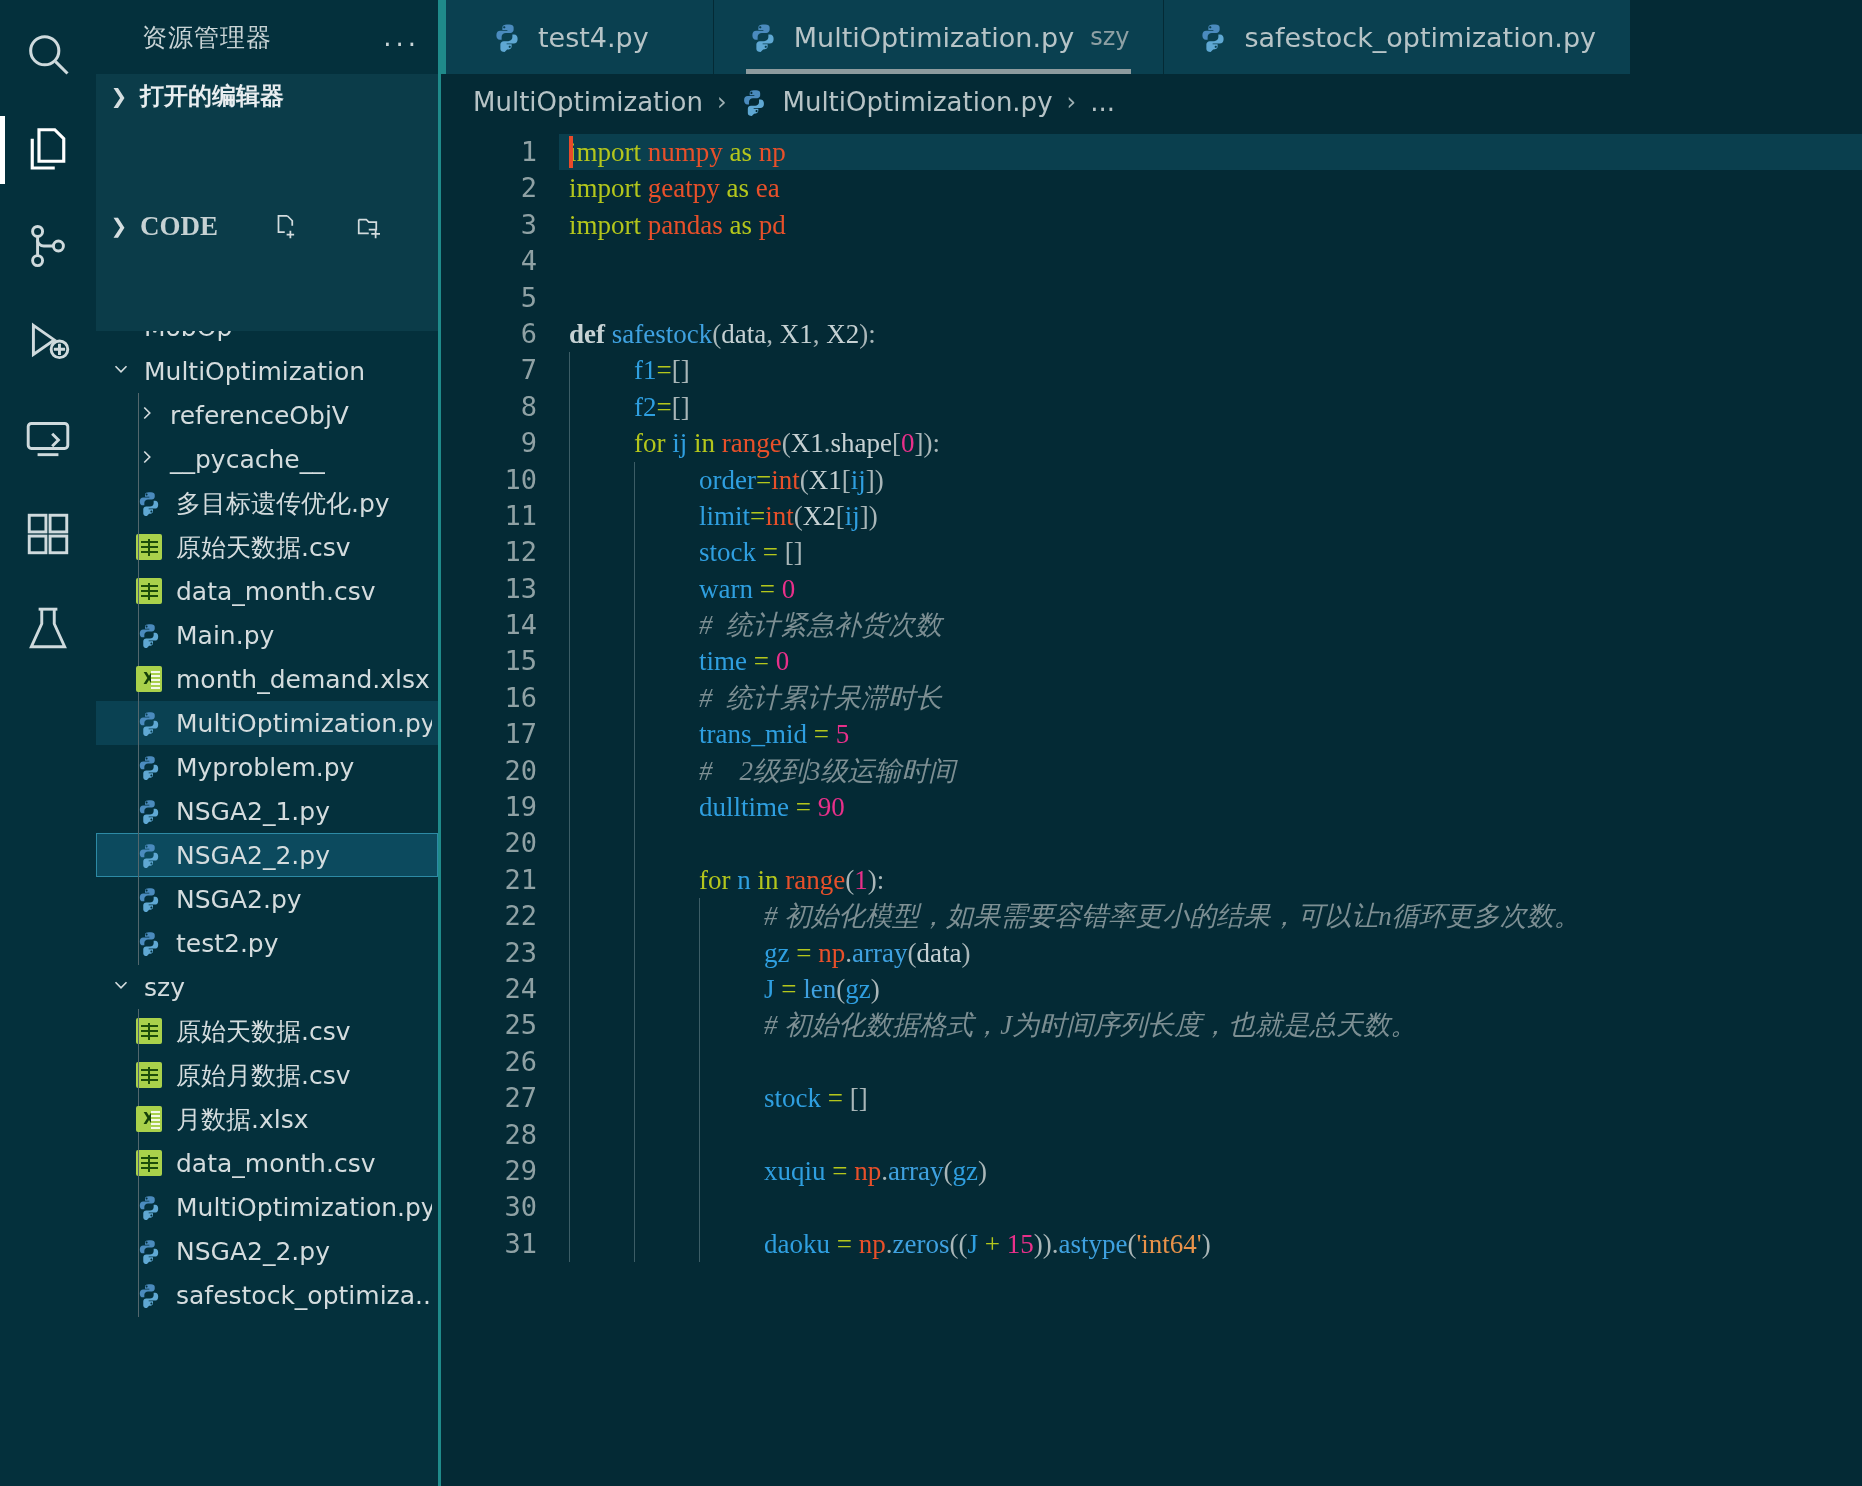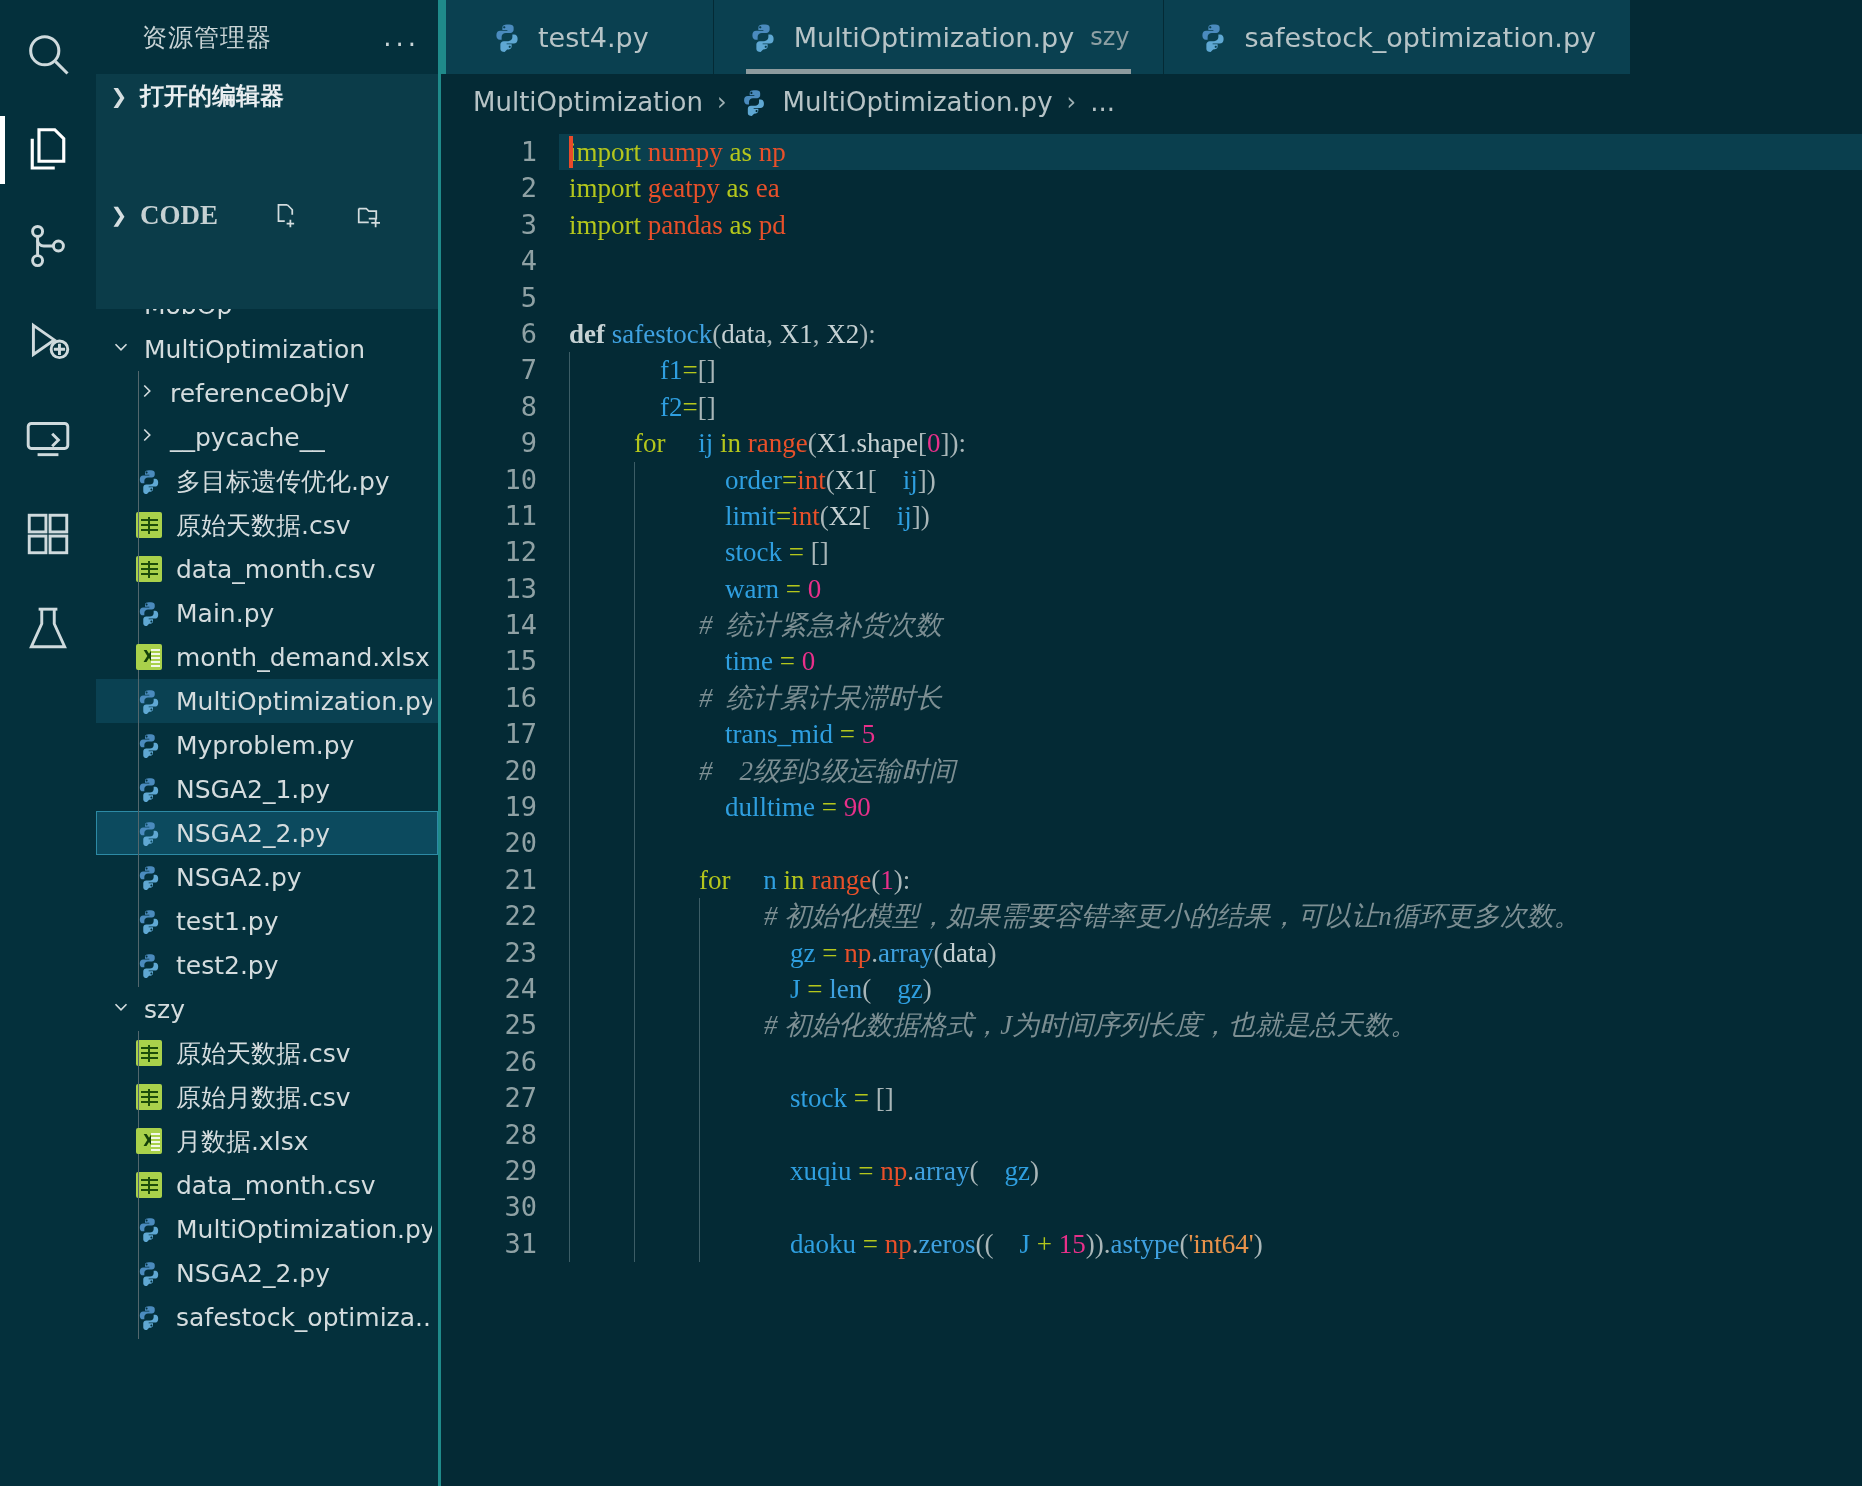--- a/index.html
+++ b/index.html
@@ -138,21 +138,21 @@
   .caret {
     position: absolute; left: 10px; top: 2px; width: 4px; height: 32px;
     background: #e84a2a;
   }
   .ig { position: absolute; top: 0; bottom: 0; width: 1px; background: #3c5d66; }
 
   
   .t-kw   { color: #b4c61c; }            
   .t-mod  { color: #e8502a; }            
   .t-fn   { color: #3fa1e0; }            
-  .t-var  { color: #2f9fe0; margin-left: 26px; }            
+  .t-var  { color: #2f9fe0; }            
   .t-op   { color: #b4c61c; }            
   .t-num  { color: #e8308a; }            
   .t-builtin { color: #e8502a; }         
   .t-punct{ color: #a9b6b8; }
   .t-def  { color: #c6d1d3; font-weight: bold; }
   .t-str  { color: #e8924a; }
   .t-cmt  { color: #7d8f93; font-style: italic; }
   .t-plain{ color: #c6d1d3; }
 </style>
 </head>
@@ -374,31 +374,20 @@
         <div class="row">
           <span class="indent-guide" style="left: 42px;"></span>
           <span style="flex: 0 0 36px;"></span>
           <span class="ficon">
             <svg class="py-ico" viewBox="0 0 24 24">
               <path fill="#4b8bbe" d="M11.9 2c-2 0-3.6.6-3.6 2.4v1.9h4v.6H6.6C4.8 6.9 3.5 8 3.5 10.5c0 2.3 1.1 3.6 2.8 3.6h1.4v-2.3c0-1.8 1.6-3.1 3.4-3.1h3.5c1.5 0 2.7-1.1 2.7-2.5V4.4C17.3 2.9 15.9 2 13.9 2zM9.8 3.3c.5 0 .9.4.9.9s-.4.9-.9.9-.9-.4-.9-.9.4-.9.9-.9z"></path>
               <path fill="#5fa8d3" d="M12.1 22c2 0 3.6-.6 3.6-2.4v-1.9h-4v-.6h5.7c1.8 0 3.1-1.1 3.1-3.6 0-2.3-1.1-3.6-2.8-3.6h-1.4v2.3c0 1.8-1.6 3.1-3.4 3.1H9.4c-1.5 0-2.7 1.1-2.7 2.5v3.8c0 1.5 1.4 2.4 3.4 2.4zm2.1-1.3c-.5 0-.9-.4-.9-.9s.4-.9.9-.9.9.4.9.9-.4.9-.9.9z"></path>
             </svg>
           </span>
           <span class="label" style="padding-left: 10px;">NSGA2.py</span>
-        </div>
-        <div class="row">
-          <span class="indent-guide" style="left: 42px;"></span>
-          <span style="flex: 0 0 36px;"></span>
-          <span class="ficon">
-            <svg class="py-ico" viewBox="0 0 24 24">
-              <path fill="#4b8bbe" d="M11.9 2c-2 0-3.6.6-3.6 2.4v1.9h4v.6H6.6C4.8 6.9 3.5 8 3.5 10.5c0 2.3 1.1 3.6 2.8 3.6h1.4v-2.3c0-1.8 1.6-3.1 3.4-3.1h3.5c1.5 0 2.7-1.1 2.7-2.5V4.4C17.3 2.9 15.9 2 13.9 2zM9.8 3.3c.5 0 .9.4.9.9s-.4.9-.9.9-.9-.4-.9-.9.4-.9.9-.9z"></path>
-              <path fill="#5fa8d3" d="M12.1 22c2 0 3.6-.6 3.6-2.4v-1.9h-4v-.6h5.7c1.8 0 3.1-1.1 3.1-3.6 0-2.3-1.1-3.6-2.8-3.6h-1.4v2.3c0 1.8-1.6 3.1-3.4 3.1H9.4c-1.5 0-2.7 1.1-2.7 2.5v3.8c0 1.5 1.4 2.4 3.4 2.4zm2.1-1.3c-.5 0-.9-.4-.9-.9s.4-.9.9-.9.9.4.9.9-.4.9-.9.9z"></path>
-            </svg>
-          </span>
-          <span class="label" style="padding-left: 10px;">test1.py</span>
         </div>
         <div class="row">
           <span class="indent-guide" style="left: 42px;"></span>
           <span style="flex: 0 0 36px;"></span>
           <span class="ficon">
             <svg class="py-ico" viewBox="0 0 24 24">
               <path fill="#4b8bbe" d="M11.9 2c-2 0-3.6.6-3.6 2.4v1.9h4v.6H6.6C4.8 6.9 3.5 8 3.5 10.5c0 2.3 1.1 3.6 2.8 3.6h1.4v-2.3c0-1.8 1.6-3.1 3.4-3.1h3.5c1.5 0 2.7-1.1 2.7-2.5V4.4C17.3 2.9 15.9 2 13.9 2zM9.8 3.3c.5 0 .9.4.9.9s-.4.9-.9.9-.9-.4-.9-.9.4-.9.9-.9z"></path>
               <path fill="#5fa8d3" d="M12.1 22c2 0 3.6-.6 3.6-2.4v-1.9h-4v-.6h5.7c1.8 0 3.1-1.1 3.1-3.6 0-2.3-1.1-3.6-2.8-3.6h-1.4v2.3c0 1.8-1.6 3.1-3.4 3.1H9.4c-1.5 0-2.7 1.1-2.7 2.5v3.8c0 1.5 1.4 2.4 3.4 2.4zm2.1-1.3c-.5 0-.9-.4-.9-.9s.4-.9.9-.9.9.4.9.9-.4.9-.9.9z"></path>
             </svg>
           </span>

